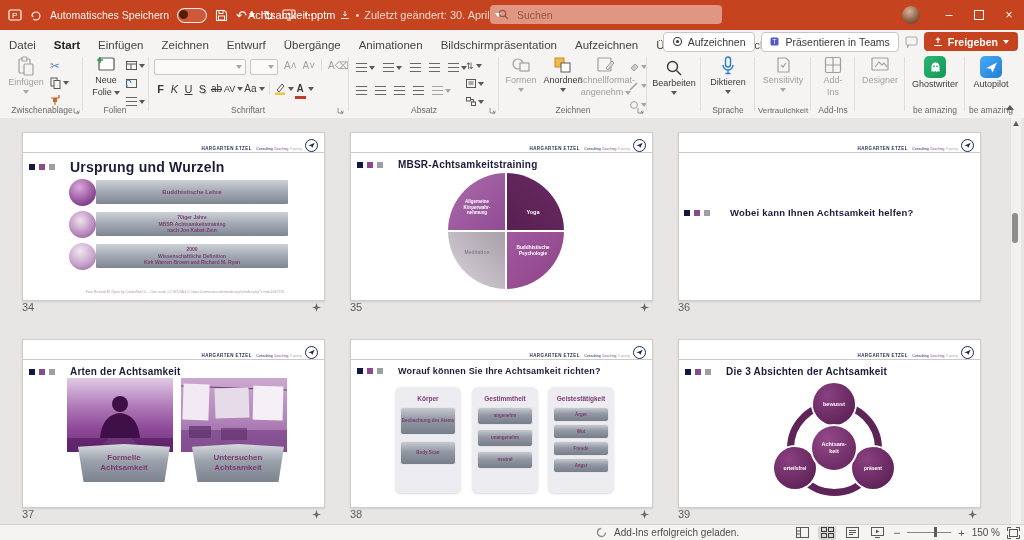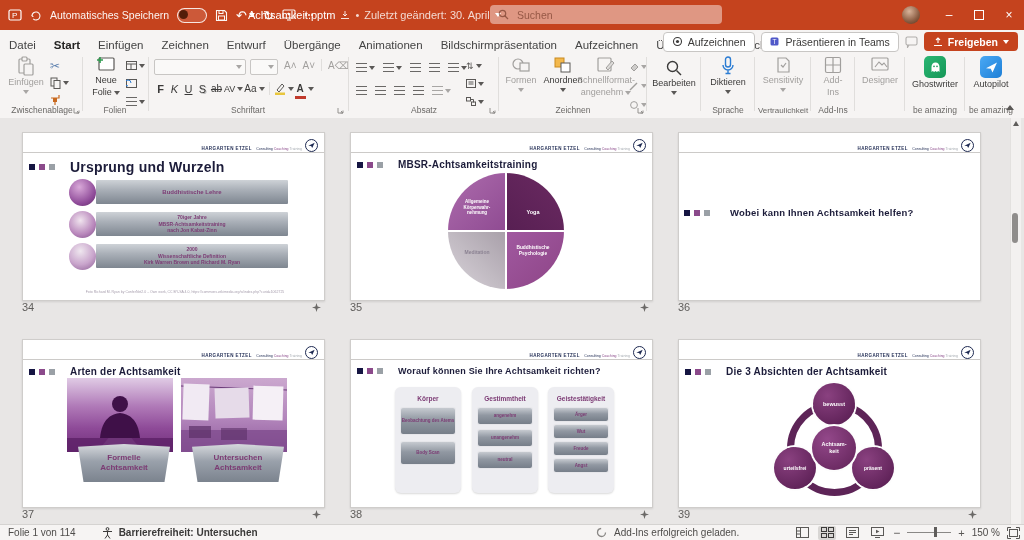--- a/index.html
+++ b/index.html
@@ -843,31 +843,20 @@
           <path d="M5 0L6.2 3.8 10 5 6.2 6.2 5 10 3.8 6.2 0 5 3.8 3.8Z" fill="#6a6866"></path>
         </svg>
       </span>
   </div>
 
   <div class="scroll-track"></div>
   <span class="scroll-up"></span>
   <div class="scroll-thumb"></div>
 
   <div class="statusbar">
-    <div class="sb-l">
-      <span>Folie 1 von 114</span>
-      <span style="width:14px;"></span>
-      <span>
-        <svg width="11" height="12" viewBox="0 0 11 12">
-            <circle cx="5.5" cy="2" r="1.4" fill="none" stroke="#3b3a39"></circle>
-            <path d="M1 4.5h9M5.5 4.5v3.5M5.5 8l-2.5 3.5M5.5 8l2.5 3.5" fill="none" stroke="#3b3a39" stroke-width="1"></path>
-          </svg>
-      </span>
-      <span style="font-weight:bold;color:#3b3a39;">Barrierefreiheit: Untersuchen</span>
-    </div>
     <div class="sb-r">
       <span>
         <svg width="11" height="11" viewBox="0 0 11 11">
             <circle cx="5.5" cy="5.5" r="4" fill="none" stroke="#8a8886" stroke-width="1.3" stroke-dasharray="18 7"></circle>
           </svg>
       </span>
       <span>Add-Ins erfolgreich geladen.</span>
       <span style="width:40px;"></span>
       <span class="viewico">
         <svg width="13" height="11" viewBox="0 0 13 11">

